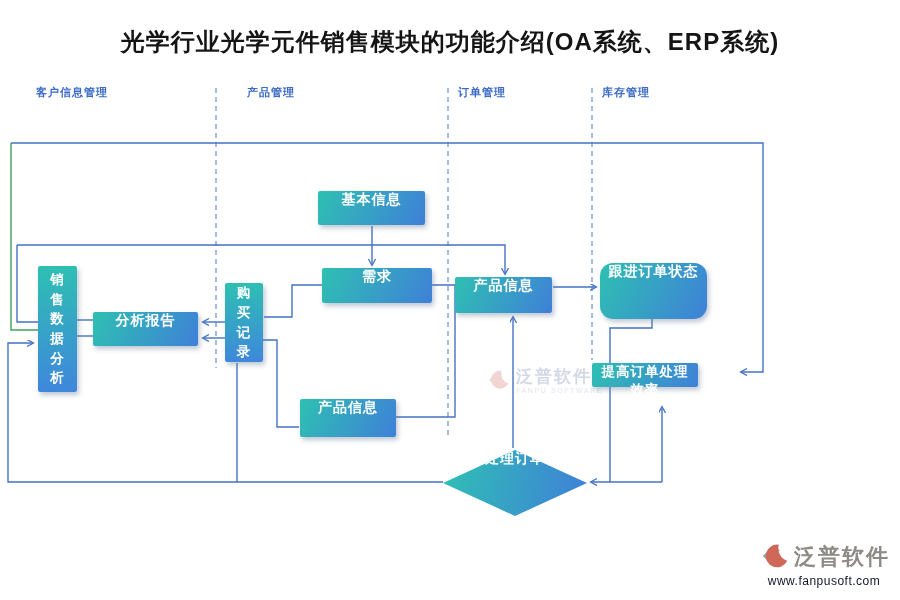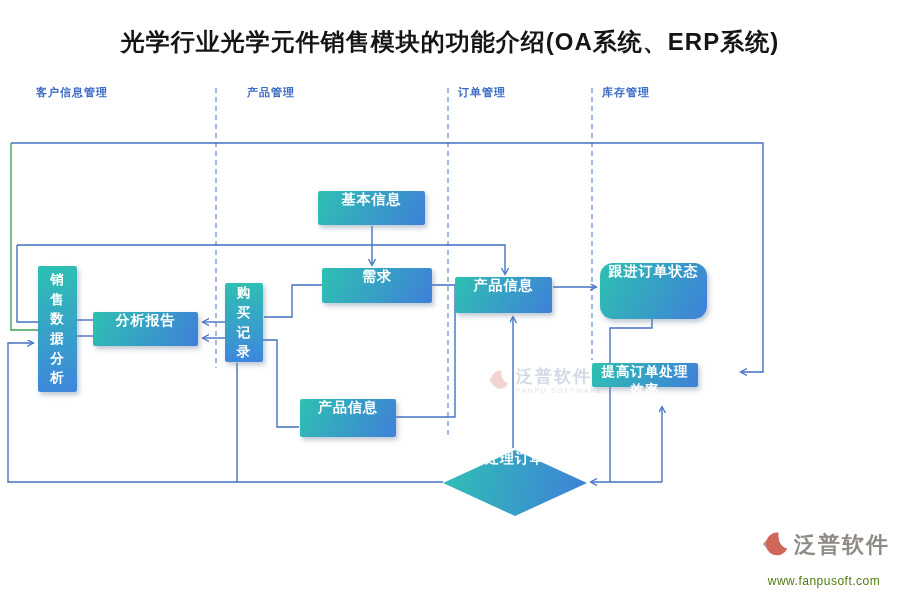--- a/index.html
+++ b/index.html
@@ -18,21 +18,21 @@
     background:linear-gradient(118deg,#2ec0b2 0%,#3f80d8 100%);
     box-shadow:2px 3px 5px rgba(110,130,155,.45);border-radius:2px;letter-spacing:1px;}
   .node.vrect{flex-direction:column;background:linear-gradient(175deg,#2ec0b2 0%,#3f86dc 100%);}
   .node.vrect span{display:block;line-height:1.45;font-size:13.5px;}
   .node.diamond{background:linear-gradient(100deg,#2fc0b4 0%,#3f7fd8 100%);
     clip-path:polygon(50% 0,100% 50%,50% 100%,0 50%);box-shadow:none;border-radius:0;}
   .node .l2{line-height:1.35;font-size:13.5px;}
   #logo{position:absolute;right:10px;bottom:12px;z-index:5;display:flex;flex-direction:column;align-items:center;}
   #logo .logo-row{display:flex;align-items:center;gap:2px;}
   .logo-cn{font-size:22px;font-weight:bold;color:#8e8a84;letter-spacing:2px;}
-  .logo-url{font-size:12px;color:#4d7c0f;letter-spacing:.5px;margin-top:12px;}
+  .logo-url{font-size:12px;color:#0f172a;letter-spacing:.5px;margin-top:0;}
 </style>
 </head>
 <body>
 
 <div id="canvas">
 
   <div id="page-title">光学行业光学元件销售模块的功能介绍(OA系统、ERP系统)</div>
 
   <div id="lanes">
       <div class="lane-header" style="left: 36px;">客户信息管理</div>

